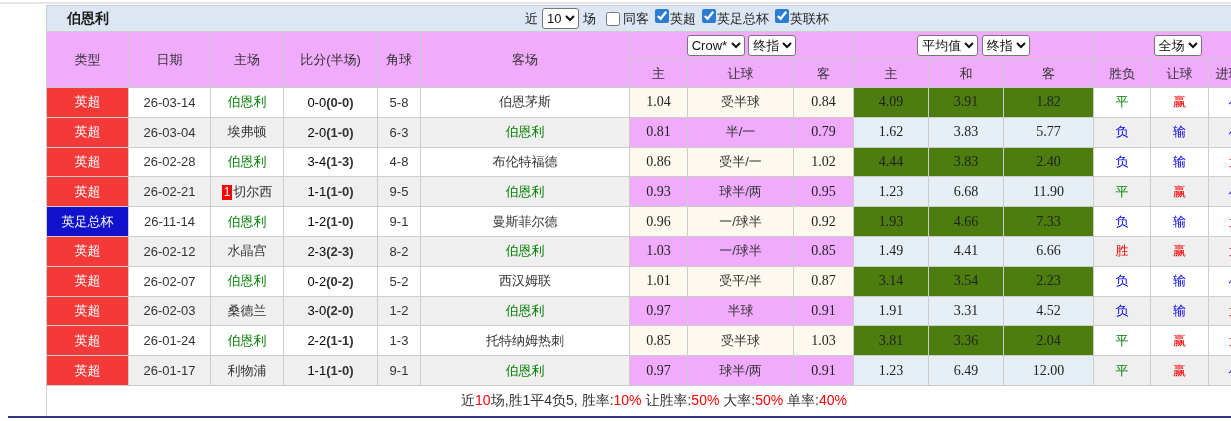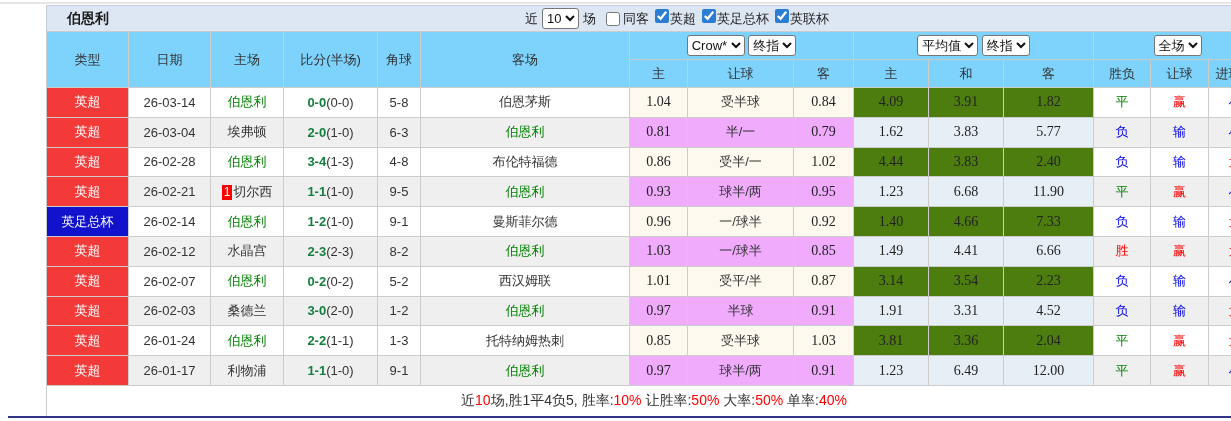--- a/index.html
+++ b/index.html
@@ -27,30 +27,30 @@
   }
   input[type=checkbox] { width:14px; height:14px; margin:0 3px 0 10px; accent-color:#2b7cd3; }
   .lg-check input[type=checkbox] { margin:0 1px 0 6px; }
 
   
   table { border-collapse:collapse; width:1215px; table-layout:fixed; }
   td,th {
     box-sizing:border-box; border:1px solid #ccc; text-align:center; vertical-align:middle;
     font-size:13px; color:#333; padding:0 2px; overflow:hidden; white-space:nowrap; font-weight:normal;
   }
-  thead th { background:#7dd3fc; }
+  thead th { background:#f0abfc; }
   tr.hdr1 { height:28px; }
   tr.hdr2 { height:28px; }
   tbody tr { height:29.8px; }
 
   .league-red  { background:#f43939; color:#fff; }
   .league-blue { background:#1212cc; color:#fff; }
   .self { color:#008000; }
-  .score-main { color:#15803d;font-weight:bold; }
-  .score-half { color:#333; }
+  .score-main { color:#000000; }
+  .score-half { color:#333;font-weight:bold; }
   .num { font-family:"Liberation Serif","DejaVu Serif",serif; font-size:14px; color:#222; }
   .cream { background:#fdf9ef; }
   tr.even .cream { background:#f0abfc; }
   .avgc { background:#4d7c0f; }
   tr.even .avgc { background:#e7eff6; }
   tr.even .plain { background:#efefef; }
   .c-red { color:#ff0000; } .c-blue { color:#0000ee; } .c-green { color:#008000; }
   .rank-badge { display:inline-block; background:#ff0000; color:#fff; font-size:12px; line-height:15px; padding:0 2px; margin-right:1px; }
 
   tfoot td { height:31px; font-size:14px; color:#333; background:#fff; }
@@ -193,29 +193,29 @@
     <td class="cream num">0.95</td>
     <td class="avgc num">1.23</td>
     <td class="avgc num">6.68</td>
     <td class="avgc num">11.90</td>
     <td class="plain c-green">平</td>
     <td class="plain c-red">赢</td>
     <td class="plain c-blue">小</td>
   </tr>
         <tr>
     <td class="league-blue">英足总杯</td>
-    <td class="plain">26-02-14</td>
+    <td class="plain">26-11-14</td>
     <td class="plain self">伯恩利</td>
     <td class="plain"><span class="score-main">1-2</span><span class="score-half">(1-0)</span></td>
     <td class="plain">9-1</td>
     <td class="plain">曼斯菲尔德</td>
     <td class="cream num">0.96</td>
     <td class="cream">一/球半</td>
     <td class="cream num">0.92</td>
-    <td class="avgc num">1.40</td>
+    <td class="avgc num">1.93</td>
     <td class="avgc num">4.66</td>
     <td class="avgc num">7.33</td>
     <td class="plain c-blue">负</td>
     <td class="plain c-blue">输</td>
     <td class="plain c-red">大</td>
   </tr>
         <tr class="even">
     <td class="league-red">英超</td>
     <td class="plain">26-02-12</td>
     <td class="plain">水晶宫</td>

